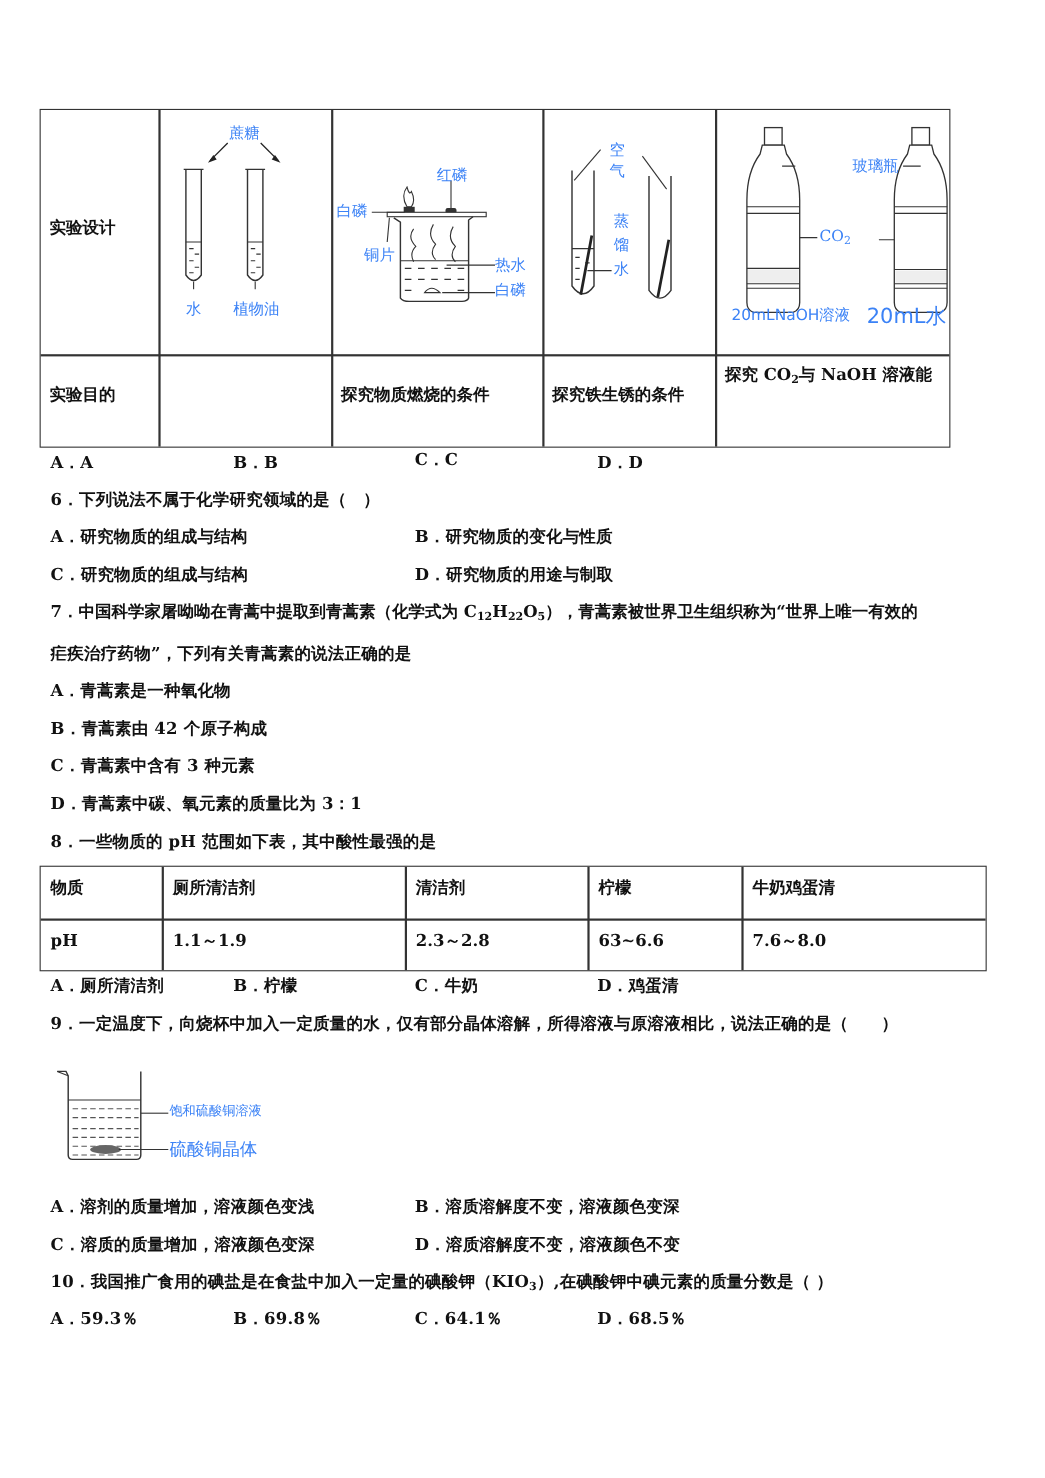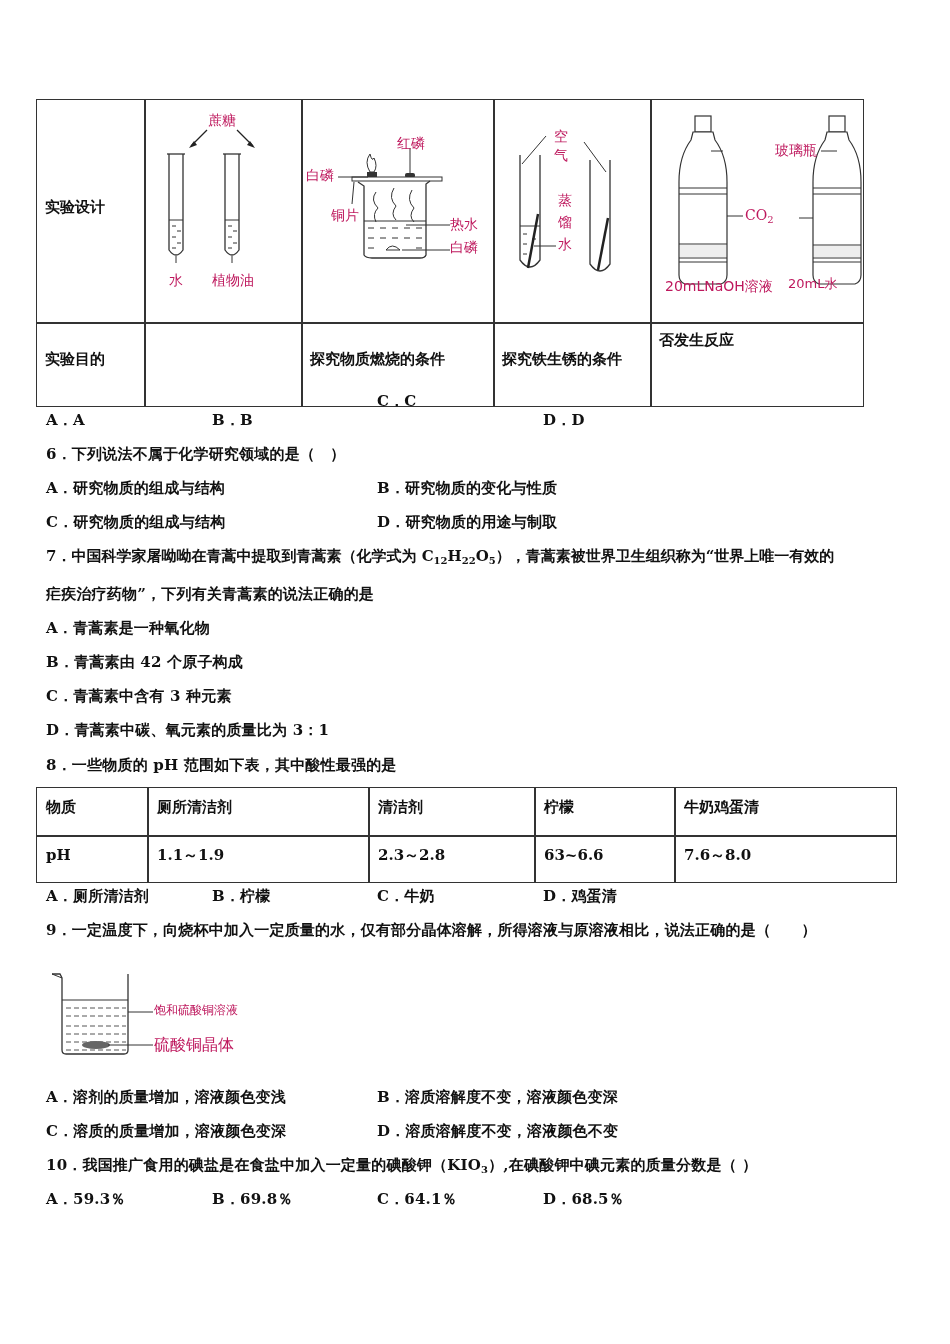--- a/index.html
+++ b/index.html
@@ -1,20 +1,20 @@
 <!DOCTYPE html>
 <html><head>
 <meta charset="utf-8">
 <style>
   * { box-sizing: border-box; margin: 0; padding: 0; }
   html, body { width: 950px; height: 1344px; background: #ffffff; overflow: hidden; }
   body { position: relative; font-family: "DejaVu Serif", "Liberation Serif", serif; color: #111; }
   .abs { position: absolute; }
   .txt { font-size: 15px; font-weight: bold; line-height: 18px; white-space: nowrap; letter-spacing: 0.2px; }
-  .lbl { font-family: "DejaVu Sans", sans-serif; font-size: 14px; font-weight: normal; color: #be185d; white-space: nowrap; }
+  .lbl { font-family: "DejaVu Sans", sans-serif; font-size: 14px; font-weight: normal; color: #3b82f6; white-space: nowrap; }
   .sub { font-size: 10px; vertical-align: -3px; }
 
   
   #exp-table { left: 36px; top: 99px; width: 828px; height: 308px; border: 1.5px solid #333; }
   .vline { position: absolute; top: 0; bottom: 0; width: 1.5px; background: #333; }
   .hline { position: absolute; left: 0; right: 0; height: 1.5px; background: #333; }
   .cell { position: absolute; font-size: 15px; font-weight: bold; line-height: 37px; text-align: right; }
 
   
   #ph-table { left: 36px; top: 787px; width: 861px; height: 96px; border: 1.5px solid #333; }
@@ -29,21 +29,21 @@
   <div class="vline" style="left:456px"></div>
   <div class="vline" style="left:613px"></div>
   <div class="hline" style="top:222px"></div>
 
   <div class="cell" style="left:8px;top:89px">实验设计</div>
   <div class="cell" style="left:8px;top:241px">实验目的</div>
 
   <div class="cell" style="left:273px;top:241px">探究物质燃烧的条件</div>
   <div class="cell" style="left:465px;top:241px">探究铁生锈的条件</div>
   <div class="cell" style="left:622px;top:222px">
-    <div>否发生反应</div>
+    <div><span>探究 CO</span><span class="sub">2</span><span>与 NaOH 溶液能</span></div>
   </div>
 
   <div class="abs" style="left:108px;top:0;width:156px;height:222px">
     <svg class="abs" style="left:0;top:0" width="156" height="222">
       <line x1="62" y1="30" x2="46" y2="46" stroke="#222" stroke-width="1.2"></line>
       <polygon points="44,48 49,41 52,45" fill="#222"></polygon>
       <line x1="92" y1="30" x2="108" y2="46" stroke="#222" stroke-width="1.2"></line>
       <polygon points="110,48 102,45 105,41" fill="#222"></polygon>
       <path d="M24,54 L24,150 Q31,160 38,150 L38,54" fill="none" stroke="#333" stroke-width="1.3"></path>
       <line x1="22" y1="54" x2="40" y2="54" stroke="#333" stroke-width="1.3"></line>
@@ -66,21 +66,21 @@
           <line x1="88" y1="143" x2="92" y2="143"></line>
           <line x1="83" y1="148" x2="87" y2="148"></line>
         </g>
       <line x1="87" y1="156" x2="87" y2="163" stroke="#333"></line>
     </svg>
     <span class="abs lbl" style="left:63px;top:12px">蔗糖</span>
     <span class="abs lbl" style="left:24px;top:172px">水</span>
     <span class="abs lbl" style="left:67px;top:172px">植物油</span>
   </div>
 
-  <div class="abs" style="left:265px;top:0;width:212px;height:222px">
+  <div class="abs" style="left:265px;top:16px;width:212px;height:222px">
     <svg class="abs" style="left:0;top:0" width="191" height="222">
       <path d="M68,72 Q62,62 68,54 Q70,62 72,58 Q76,66 72,72 Z" fill="#fff" stroke="#333"></path>
       <rect x="65" y="72" width="10" height="5" fill="#333"></rect>
       <rect x="103" y="73" width="10" height="5" rx="2" fill="#333"></rect>
       <line x1="108" y1="48" x2="108" y2="73" stroke="#333"></line>
       <rect x="50" y="77" width="90" height="4" fill="#fff" stroke="#333"></rect>
       <path d="M56,82 L62,86 L62,155 Q64,158 70,158 L118,158 Q123,158 124,155 L124,84 L128,81" fill="none" stroke="#333" stroke-width="1.3"></path>
       <path d="M74,92 Q68,100 76,108 Q70,114 74,122 M92,88 Q86,98 94,106 Q88,114 94,120 M110,90 Q104,100 112,108 Q106,116 112,122" fill="none" stroke="#333"></path>
       <line x1="62" y1="121" x2="124" y2="121" stroke="#333"></line>
       <g stroke="#333">
@@ -157,27 +157,27 @@
           <line x1="170" y1="51" x2="186" y2="51"></line>
         <line x1="76" y1="116" x2="92" y2="116"></line>
           <line x1="148" y1="118" x2="162" y2="118"></line>
       </g>
       <rect x="29" y="145" width="46" height="12" fill="#eee"></rect>
       <rect x="163" y="146" width="46" height="11" fill="#eee"></rect>
     </svg>
     <span class="abs lbl" style="left:124px;top:42px">玻璃瓶</span>
     <span class="abs lbl" style="left:94px;top:107px;font-family:'DejaVu Serif',serif"><span>CO</span><span class="sub">2</span></span>
     <span class="abs lbl" style="left:14px;top:178px;font-size:14px">20mLNaOH溶液</span>
-    <span class="abs lbl" style="left:137px;top:175px;font-size:13px">20mL水</span>
+    <span class="abs lbl" style="left:137px;top:175px;font-size:19px">20mL水</span>
   </div>
 </div>
 
 <div class="abs txt" style="left:46px;top:411px">A．A</div>
 <div class="abs txt" style="left:212px;top:411px">B．B</div>
-<div class="abs txt" style="left:377px;top:392px">C．C</div>
+<div class="abs txt" style="left:377px;top:409px">C．C</div>
 <div class="abs txt" style="left:543px;top:411px">D．D</div>
 
 <div class="abs txt" style="left:46px;top:445px">6．下列说法不属于化学研究领域的是（　）</div>
 <div class="abs txt" style="left:46px;top:479px">A．研究物质的组成与结构</div>
 <div class="abs txt" style="left:377px;top:479px">B．研究物质的变化与性质</div>
 <div class="abs txt" style="left:46px;top:513px">C．研究物质的组成与结构</div>
 <div class="abs txt" style="left:377px;top:513px">D．研究物质的用途与制取</div>
 
 <div class="abs txt" style="left:46px;top:547px;letter-spacing:0"><span>7．中国科学家屠呦呦在青蒿中提取到青蒿素（化学式为 C</span><span class="sub">12</span><span>H</span><span class="sub">22</span><span>O</span><span class="sub">5</span><span>），青蒿素被世界卫生组织称为“世界上唯一有效的</span></div>
 <div class="abs txt" style="left:46px;top:585px">疟疾治疗药物”，下列有关青蒿素的说法正确的是</div>

